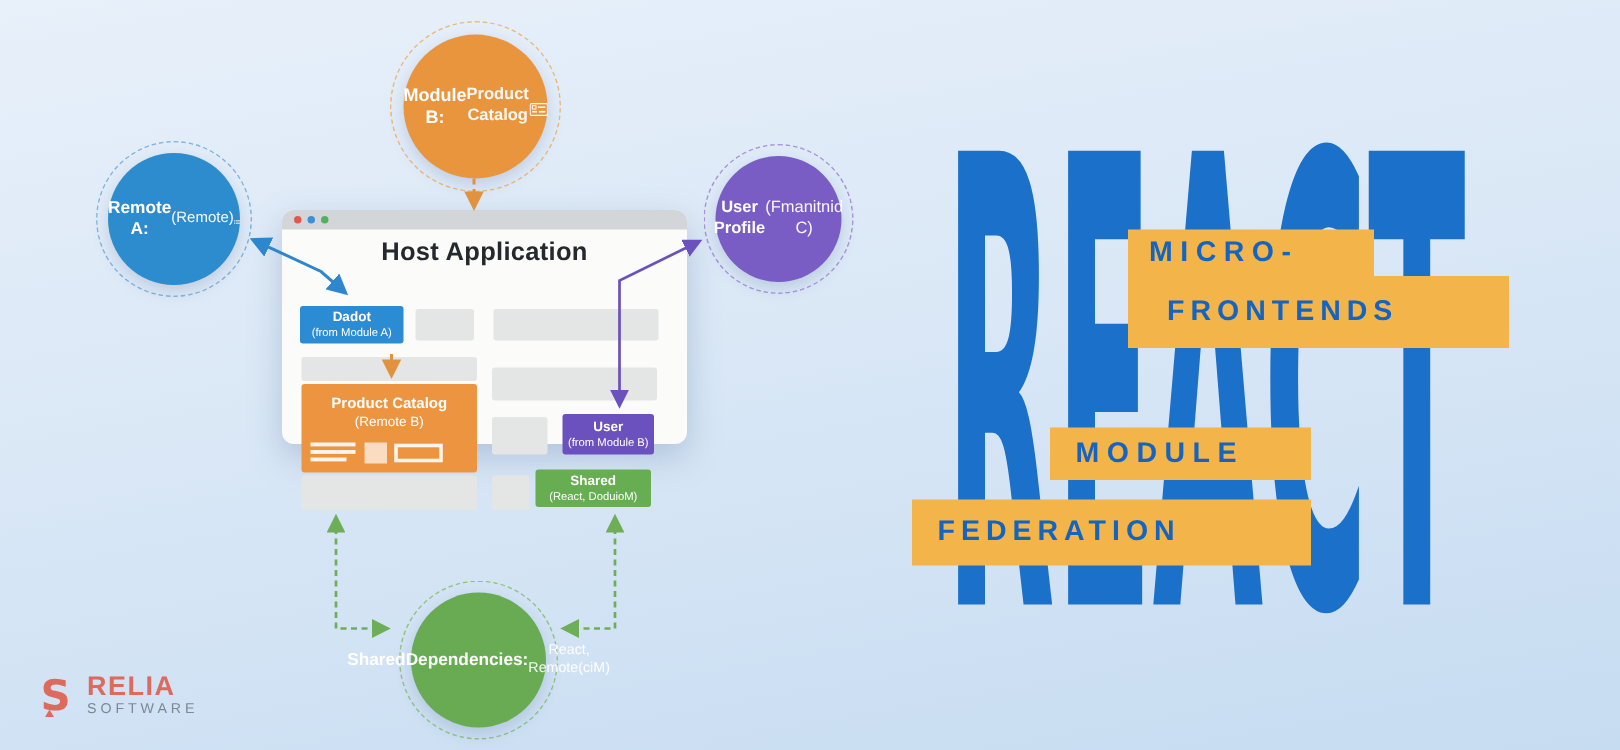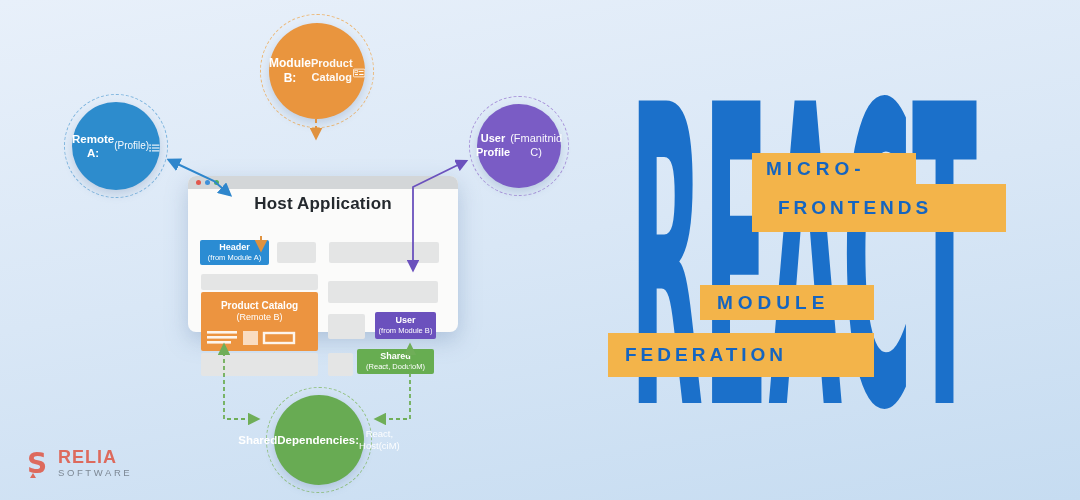--- a/index.html
+++ b/index.html
@@ -15,21 +15,21 @@
   .disc{position:absolute;left:50%;top:50%;transform:translate(-50%,-50%);
         border-radius:50%;display:flex;flex-direction:row;align-items:center;
         justify-content:center;color:#fff;text-align:center;
         box-shadow:0 4px 10px rgba(90,120,160,.25);}
   .c-title{font-weight:bold;font-size:11.5px;line-height:1.25;}
   .c-sub{font-size:10px;line-height:1.25;opacity:.95;}
   .c-icon{margin-top:4px;}
   
   .window{position:absolute;left:188px;top:140px;width:270px;height:156px;
           background:#fbfbfa;border-radius:8px;
-          box-shadow:0 8px 22px rgba(100,130,170,.35);margin-top:36px;}
+          box-shadow:0 8px 22px rgba(100,130,170,.35);}
   .titlebar{height:13px;background:#d3d6d8;border-radius:8px 8px 0 0;
             display:flex;align-items:center;padding-left:8px;gap:4px;}
   .dot{width:5px;height:5px;border-radius:50%;}
   .win-title{position:absolute;left:0;right:0;top:18px;text-align:center;
              font-size:17px;font-weight:bold;color:#24292e;letter-spacing:.2px;}
   .win-sub{position:absolute;left:0;right:0;top:40px;text-align:center;
            font-size:9px;color:#8d949b;}
   .ph{position:absolute;background:#e4e5e5;border-radius:2px;}
   .mbox{position:absolute;border-radius:2px;color:#fff;text-align:center;
         display:flex;flex-direction:column;justify-content:center;line-height:1.3;}
@@ -62,21 +62,21 @@
   <span>MODULE</span>
 </div>
 <div class="banner" style="left:608px;top:333px;width:249px;height:44px;padding-left:17px;letter-spacing:4px;">
   <span>FEDERATION</span>
 </div>
 
 <div class="circle-wrap" style="left:64px;top:94px;width:104px;height:104px;">
   <div class="ring" style="border-color:#7fb5de;"></div>
   <div class="disc" style="width:88px;height:88px;background:#2d8ccd;">
     <div class="c-title">Remote A:</div>
-    <div class="c-sub">(Profile)</div>
+    <div class="c-sub">(Remote)</div>
     <svg class="c-icon" width="30" height="22" viewBox="0 0 30 22">
       <g fill="#fff">
         <rect x="1" y="1" width="4" height="4"></rect>
           <rect x="8" y="1.5" width="21" height="3"></rect>
         <rect x="1" y="9" width="4" height="4"></rect>
           <rect x="8" y="9.5" width="21" height="3"></rect>
         <rect x="1" y="17" width="4" height="4"></rect>
           <rect x="8" y="17.5" width="21" height="3"></rect>
       </g>
     </svg>
@@ -109,21 +109,21 @@
       <path d="M7.5 23.5 Q9 17.5 15 17.5 Q21 17.5 22.5 23.5 Q19 26.6 15 26.6 Q11 26.6 7.5 23.5Z" fill="#fff"></path>
     </svg>
   </div>
 </div>
 
 <div class="circle-wrap" style="left:266px;top:387px;width:106px;height:106px;">
   <div class="ring" style="border-color:#93c283;"></div>
   <div class="disc" style="width:90px;height:90px;background:#68ab53;">
     <div class="c-title">Shared</div>
     <div class="c-title">Dependencies:</div>
-    <div class="c-sub" style="font-size:9.5px;">React, Host(ciM)</div>
+    <div class="c-sub" style="font-size:9.5px;">React, Remote(ciM)</div>
     <svg class="c-icon" width="16" height="17" viewBox="0 0 16 17" style="margin-top:2px;">
       <path d="M4.5 7 V5 a3.5 3.5 0 0 1 7 0 V7" fill="none" stroke="#fff" stroke-width="2"></path>
       <rect x="2" y="7" width="12" height="9" rx="1.6" fill="#fff"></rect>
       <circle cx="8" cy="11" r="1.4" fill="#4c8a3c"></circle>
       <rect x="7.4" y="11.5" width="1.2" height="2.5" fill="#4c8a3c"></rect>
     </svg>
   </div>
 </div>
 
 <div class="window">
@@ -136,21 +136,21 @@
 
   <div class="ph" style="left:89px;top:66px;width:39px;height:21px;"></div>
   <div class="ph" style="left:141px;top:66px;width:110px;height:21px;"></div>
   <div class="ph" style="left:13px;top:98px;width:117px;height:16px;"></div>
   <div class="ph" style="left:140px;top:105px;width:110px;height:22px;"></div>
   <div class="ph" style="left:140px;top:138px;width:37px;height:25px;"></div>
   <div class="ph" style="left:13px;top:177px;width:117px;height:23px;"></div>
   <div class="ph" style="left:140px;top:177px;width:25px;height:23px;"></div>
 
   <div class="mbox" style="left:12px;top:64px;width:69px;height:25px;background:#2b8cd3;">
-    <div class="l1">Header</div>
+    <div class="l1">Dadot</div>
     <div class="l2">(from Module A)</div>
   </div>
 
   <div class="mbox" style="left:13px;top:116px;width:117px;height:59px;background:#ec9440;justify-content:flex-start;padding-top:7px;box-sizing:border-box;">
     <div class="l1" style="font-size:10px;">Product Catalog</div>
     <div class="l2" style="font-size:9px;">(Remote B)</div>
     <svg width="100" height="18" viewBox="0 0 100 18" style="margin-top:5px;">
       <g fill="rgba(255,255,255,.9)">
         <rect x="6" y="2" width="30" height="2.6"></rect>
           <rect x="6" y="7" width="30" height="2.6"></rect>

